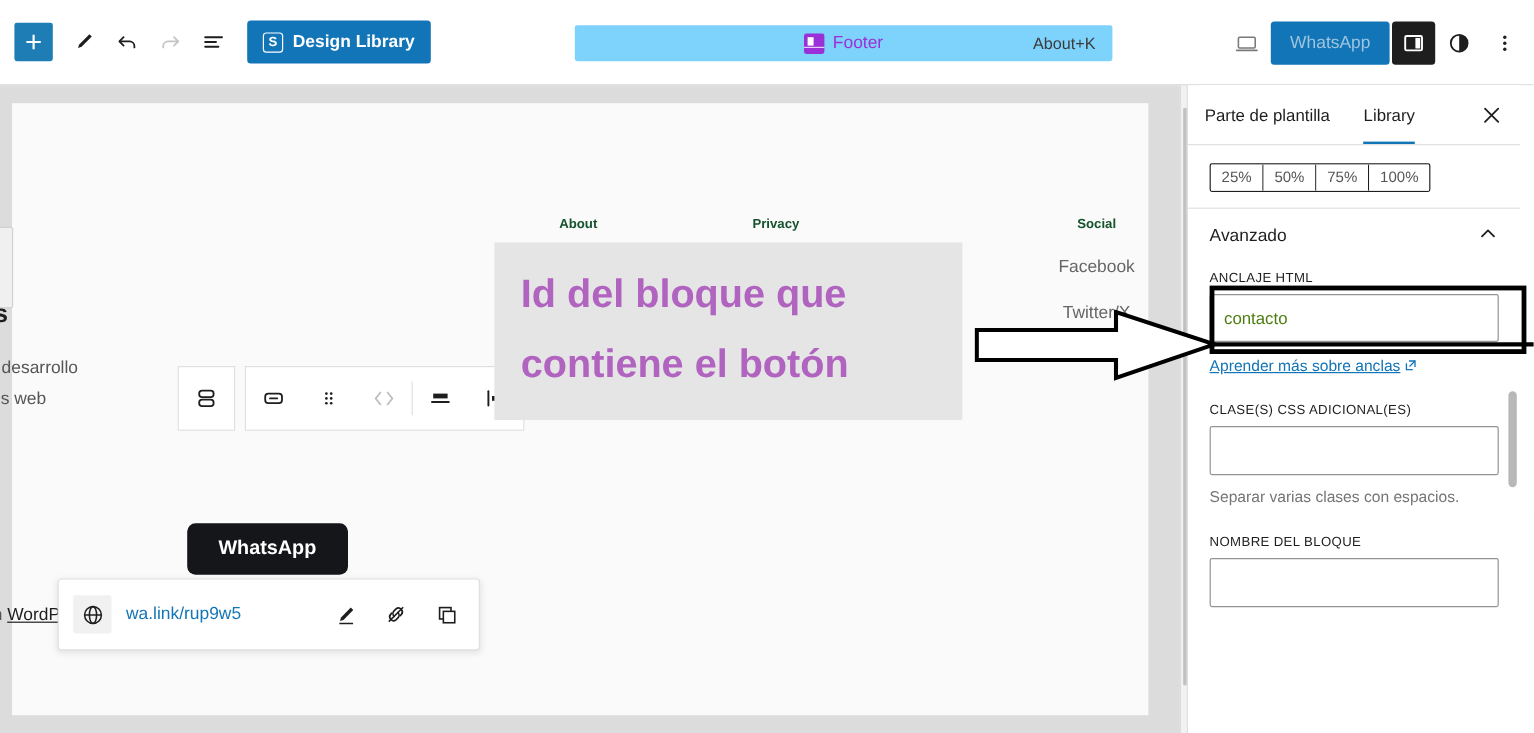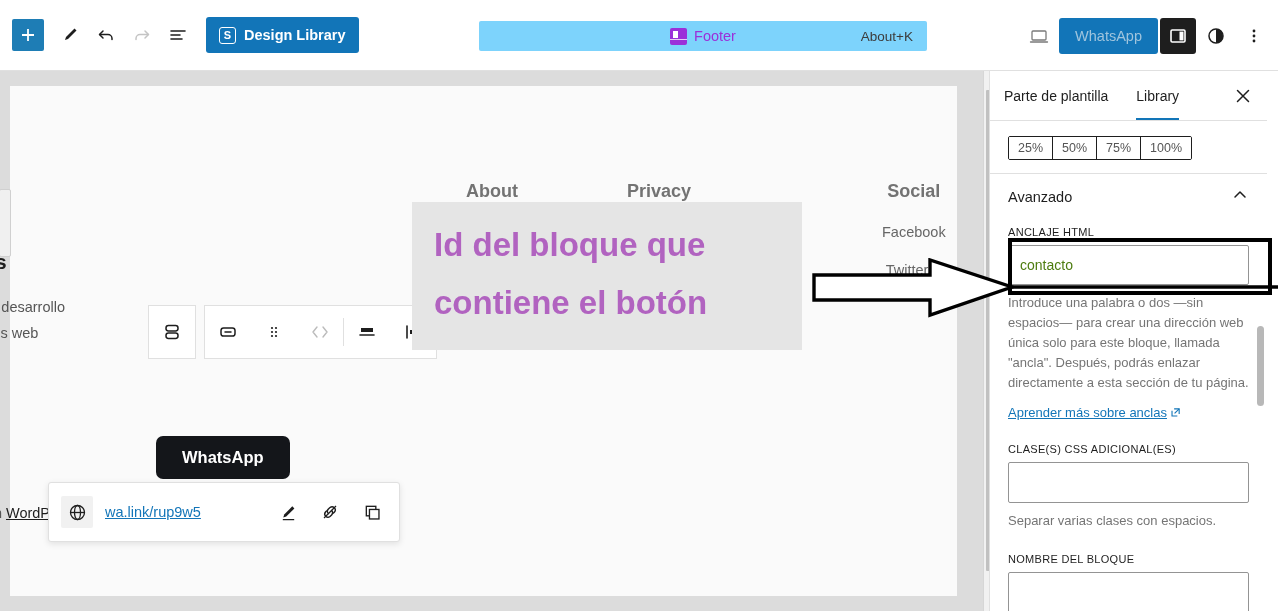--- a/index.html
+++ b/index.html
@@ -100,21 +100,21 @@
     position: absolute; left: -82px; top: 208px; width: 250px;
     font-size: 14.5px; line-height: 26px; color: #555; white-space: nowrap;
   }
   .wp-credit {
     position: absolute; left: -54px; top: 419px; font-size: 14.5px; color: #555;
     white-space: nowrap;
   }
   .wp-credit u { color: #1e1e1e; }
 
   .col { position: absolute; text-align: center; }
-  .col-title { font-size: 18px; font-weight: 700; color: #737373; }
+  .col-title { font-size: 11px; font-weight: 700; color: #14532d; }
   .col-link { font-size: 14.5px; color: #666; margin-top: 22px; }
 
   .col-about   { left: 456px; top: 95px; }
   .col-privacy { left: 617px; top: 95px; }
   .col-social  { left: 872px; top: 95px; }
 
   
   .sliver {
     position: absolute; left: -11px; top: 103px; width: 12px; height: 68px;
     background: #f0f0f0; border: 1px solid #d0d0d0; border-radius: 2px;
@@ -148,21 +148,21 @@
     position: absolute; left: 38px; top: 396px; width: 352px; height: 60px;
     background: #fff; border: 1px solid #e0e0e0; border-radius: 3px;
     box-shadow: 0 2px 6px rgba(0,0,0,.10); display: flex; align-items: center;
     padding: 0 12px; gap: 12px; z-index: 50;
   }
   .globe-chip {
     width: 32px; height: 32px; background: #f1f1f1; border-radius: 2px;
     display: flex; align-items: center; justify-content: center; flex: none;
   }
   .link-url {
-    flex: 1; color: #1275b8; font-size: 14.5px; text-decoration: underline;
+    flex: 1; color: #1275b8; font-size: 14.5px; 
     cursor: pointer;
   }
   .pop-icon {
     width: 30px; height: 30px; display: flex; align-items: center;
     justify-content: center; cursor: pointer; color: #1e1e1e;
   }
 
   
   .cv-scroll {
     position: absolute; right: 0; top: 0; width: 17px; height: 540px;
@@ -498,21 +498,20 @@
       <span class="sec-title">Avanzado</span>
       <span>
         <svg width="18" height="18" viewBox="0 0 18 18">
             <path d="M4 11l5-5 5 5" stroke="#1e1e1e" stroke-width="1.5" fill="none" stroke-linecap="round" stroke-linejoin="round"></path>
           </svg>
       </span>
     </div>
 
     <div class="fld-label">ANCLAJE HTML</div>
     <input class="fld-input" value="contacto" style="">
-    <div class="fld-help">Introduce una palabra o dos —sin espacios— para crear una dirección web única solo para este bloque, llamada "ancla". Después, podrás enlazar directamente a esta sección de tu página.</div>
     <span class="fld-link">
       <span>Aprender más sobre anclas</span>
       <svg width="11" height="11" viewBox="0 0 12 12">
           <path d="M4.5 2h5.5v5.5" stroke="#1275b8" stroke-width="1.2" fill="none"></path>
           <path d="M10 2L5 7" stroke="#1275b8" stroke-width="1.2"></path>
           <path d="M8 9.8H2.2V4" stroke="#1275b8" stroke-width="1.2" fill="none"></path>
         </svg>
     </span>
 
     <div class="fld-label" style="margin-top:22px">CLASE(S) CSS ADICIONAL(ES)</div>

